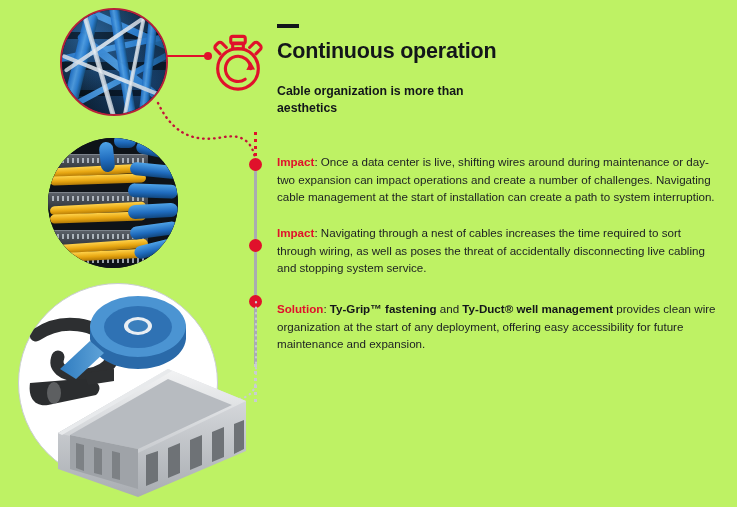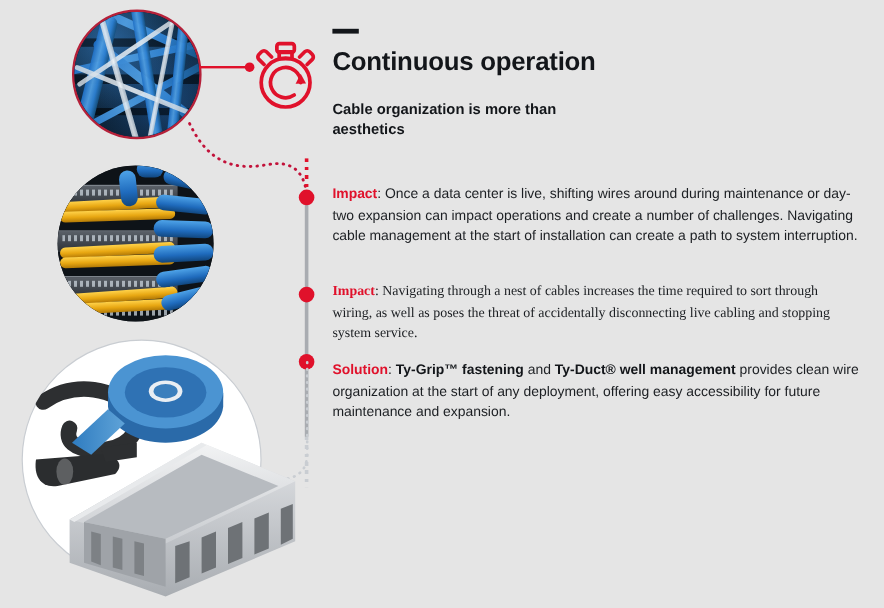--- a/index.html
+++ b/index.html
@@ -9,21 +9,21 @@
     height: 507px;
     background: #ffffff;
     font-family: "Liberation Sans", sans-serif;
     overflow: hidden;
   }
 
   #canvas {
     position: relative;
     width: 737px;
     height: 507px;
-    background: #e5e5e5;
+    background: #bef264;
   }
 
   
 
   .photo-circle {
     position: absolute;
     border-radius: 50%;
     overflow: hidden;
   }
 
@@ -211,21 +211,21 @@
   
   .tl-item {
     position: absolute;
     left: 277px;
     width: 440px;
     font-size: 11.6px;
     line-height: 1.52;
     color: #1b1e22;
   }
   #item-cause    { top: 153px; }
-  #item-impact   { top: 234px; font-family: Liberation Serif, serif; }
+  #item-impact   { top: 224px; }
   #item-solution { top: 300px; }
 
   .tl-label {
     color: #e0112b;
     font-weight: 700;
   }
   .tl-colon { color: #1b1e22; font-weight: 400; }
   .tl-strong { font-weight: 700; color: #13161a; }
 
   .tl-body { display: inline; }

